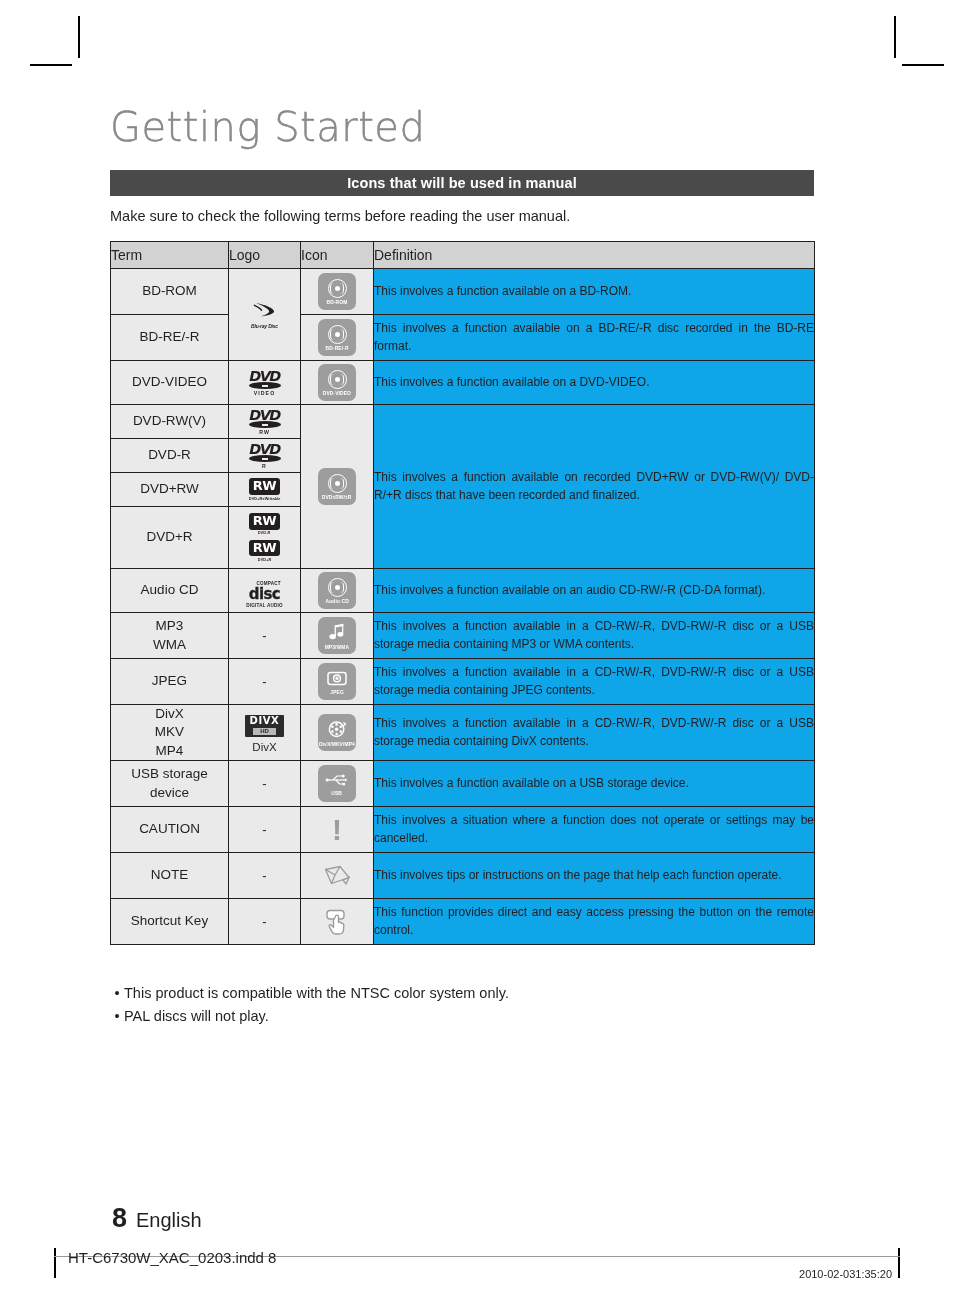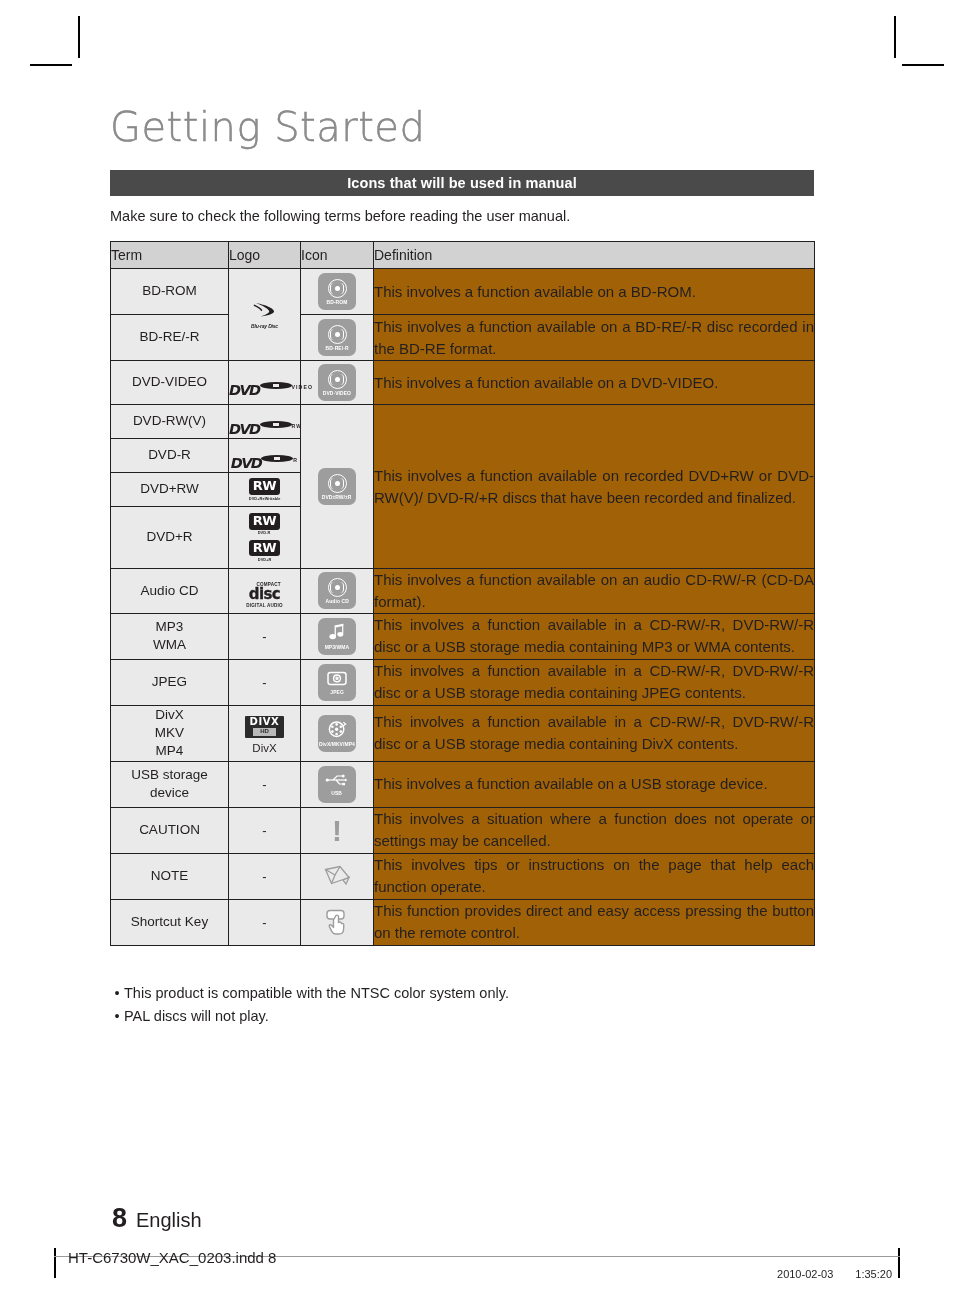--- a/index.html
+++ b/index.html
@@ -91,23 +91,23 @@
   td.term, td.logo, td.icon {
     background: #eaeaea;
     text-align: center;
   }
   td.term {
     font-size: 13.5px;
     line-height: 1.35;
     color: #231f20;
   }
   td.def {
-    background: #a16207;
+    background: #0ea5e9;
     padding: 6px 9px 6px 9px;
-    font-size: 15px;
+    font-size: 12px;
     line-height: 1.45;
     text-align: justify;
     text-align-last: left;
     color: #231f20;
   }
   td.dash { font-size: 13px; color: #231f20; }
 
   
   .mi {
     display: inline-flex;
@@ -207,21 +207,21 @@
   .bluray .br-text {
     font-size: 5px;
     font-weight: bold;
     font-style: italic;
     color: #231f20;
     letter-spacing: -0.2px;
     margin-top: 1px;
   }
 
   
-  .dvd-logo { display: inline-flex; flex-direction: row; align-items: flex-start; margin-top: 16px; }
+  .dvd-logo { display: inline-flex; flex-direction: column; align-items: center; }
   .dvd-logo .dvd-word {
     font-size: 14.5px;
     font-weight: bold;
     font-style: italic;
     letter-spacing: -1.6px;
     color: #231f20;
     font-family: "DejaVu Sans", sans-serif;
     line-height: 1;
   }
   .dvd-logo .dvd-ellipse {
@@ -372,21 +372,20 @@
     font-size: 15px;
     color: #231f20;
   }
   .footer-right {
     position: absolute;
     right: 62px;
     top: 1268px;
     font-size: 11px;
     color: #231f20;
     display: flex;
-    gap: 22px;
   }
 </style>
 </head>
 <body>
 
 <div class="crop v" style="left:78px; top:16px;"></div>
 <div class="crop h" style="left:30px; top:64px;"></div>
 <div class="crop v" style="left:894px; top:16px;"></div>
 <div class="crop h" style="left:902px; top:64px;"></div>
 <div class="crop v" style="left:54px; top:1248px; height:30px;"></div>

